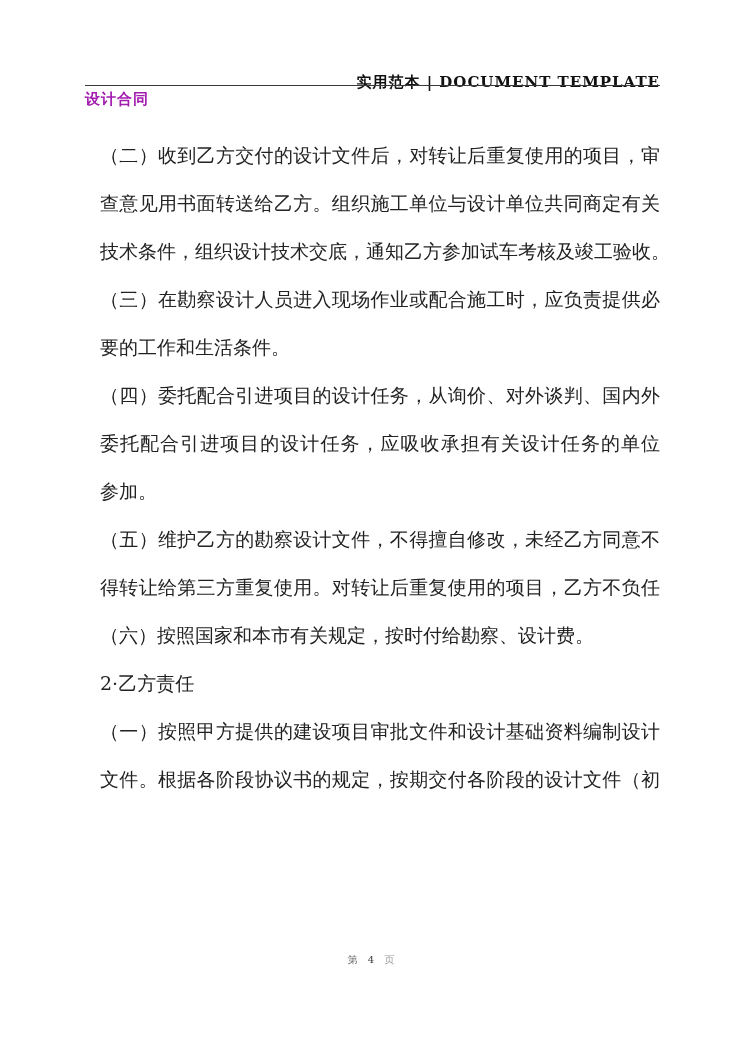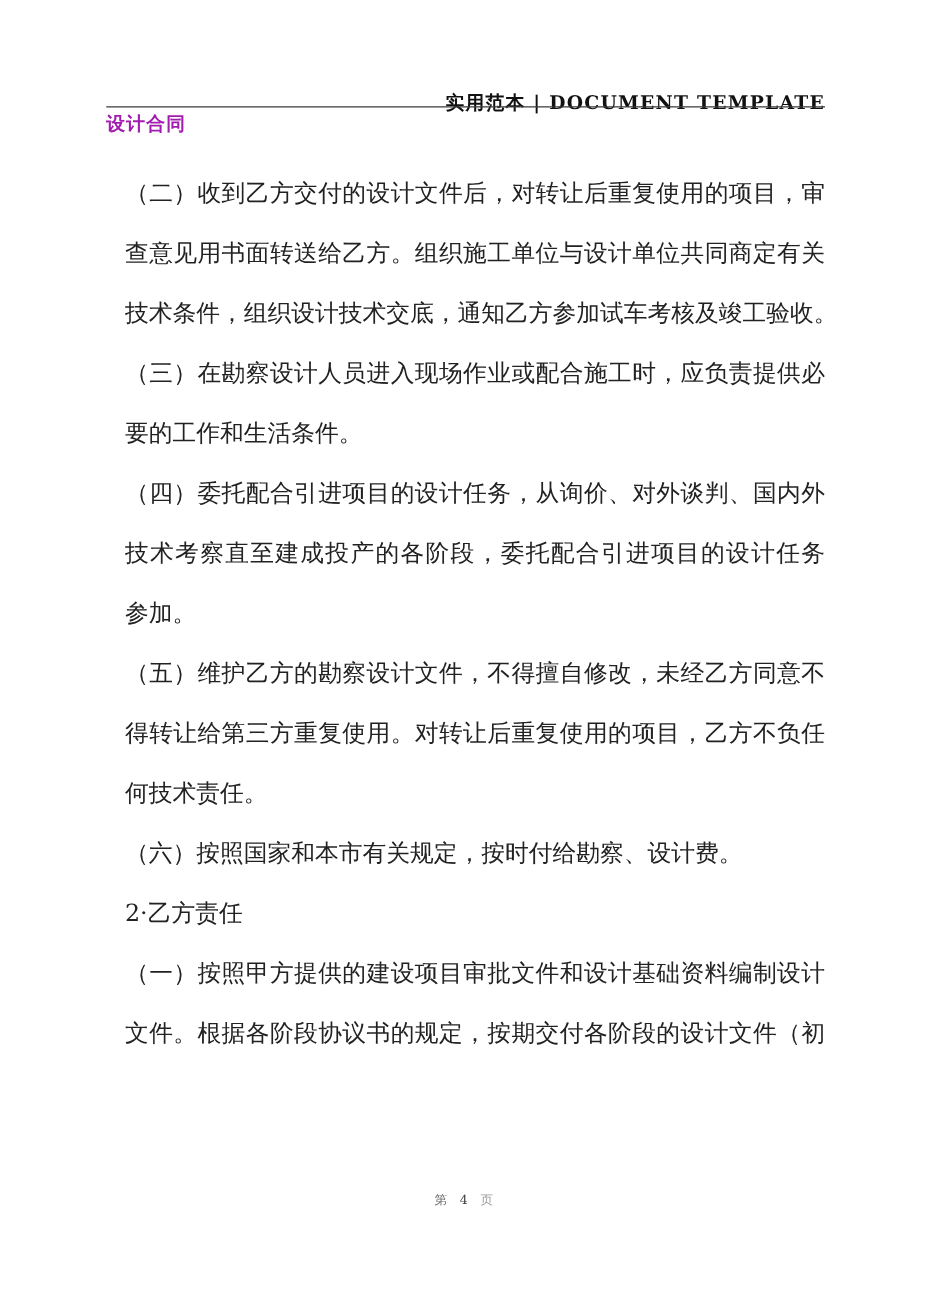--- a/index.html
+++ b/index.html
@@ -95,25 +95,24 @@
 
   <div class="subtitle">设计合同</div>
 
   <div class="content">
     <div class="line fill">（二）收到乙方交付的设计文件后，对转让后重复使用的项目，审</div>
     <div class="line fill">查意见用书面转送给乙方。组织施工单位与设计单位共同商定有关</div>
     <div class="line">技术条件，组织设计技术交底，通知乙方参加试车考核及竣工验收。</div>
     <div class="line fill">（三）在勘察设计人员进入现场作业或配合施工时，应负责提供必</div>
     <div class="line">要的工作和生活条件。</div>
     <div class="line fill">（四）委托配合引进项目的设计任务，从询价、对外谈判、国内外</div>
-    <div class="line fill">技术考察直至建成投产的各阶段，委托配合引进项目的设计任务</div>
+    <div class="line fill">委托配合引进项目的设计任务，应吸收承担有关设计任务的单位</div>
     <div class="line">参加。</div>
     <div class="line fill">（五）维护乙方的勘察设计文件，不得擅自修改，未经乙方同意不</div>
     <div class="line fill">得转让给第三方重复使用。对转让后重复使用的项目，乙方不负任</div>
-    <div class="line">何技术责任。</div>
     <div class="line">（六）按照国家和本市有关规定，按时付给勘察、设计费。</div>
     <div class="line">2·乙方责任</div>
     <div class="line fill">（一）按照甲方提供的建设项目审批文件和设计基础资料编制设计</div>
     <div class="line fill">文件。根据各阶段协议书的规定，按期交付各阶段的设计文件（初</div>
   </div>
 
   <div class="footer">
     <span class="muted-1">第</span>
     <span class="num">4</span>
     <span class="muted-2">页</span>

